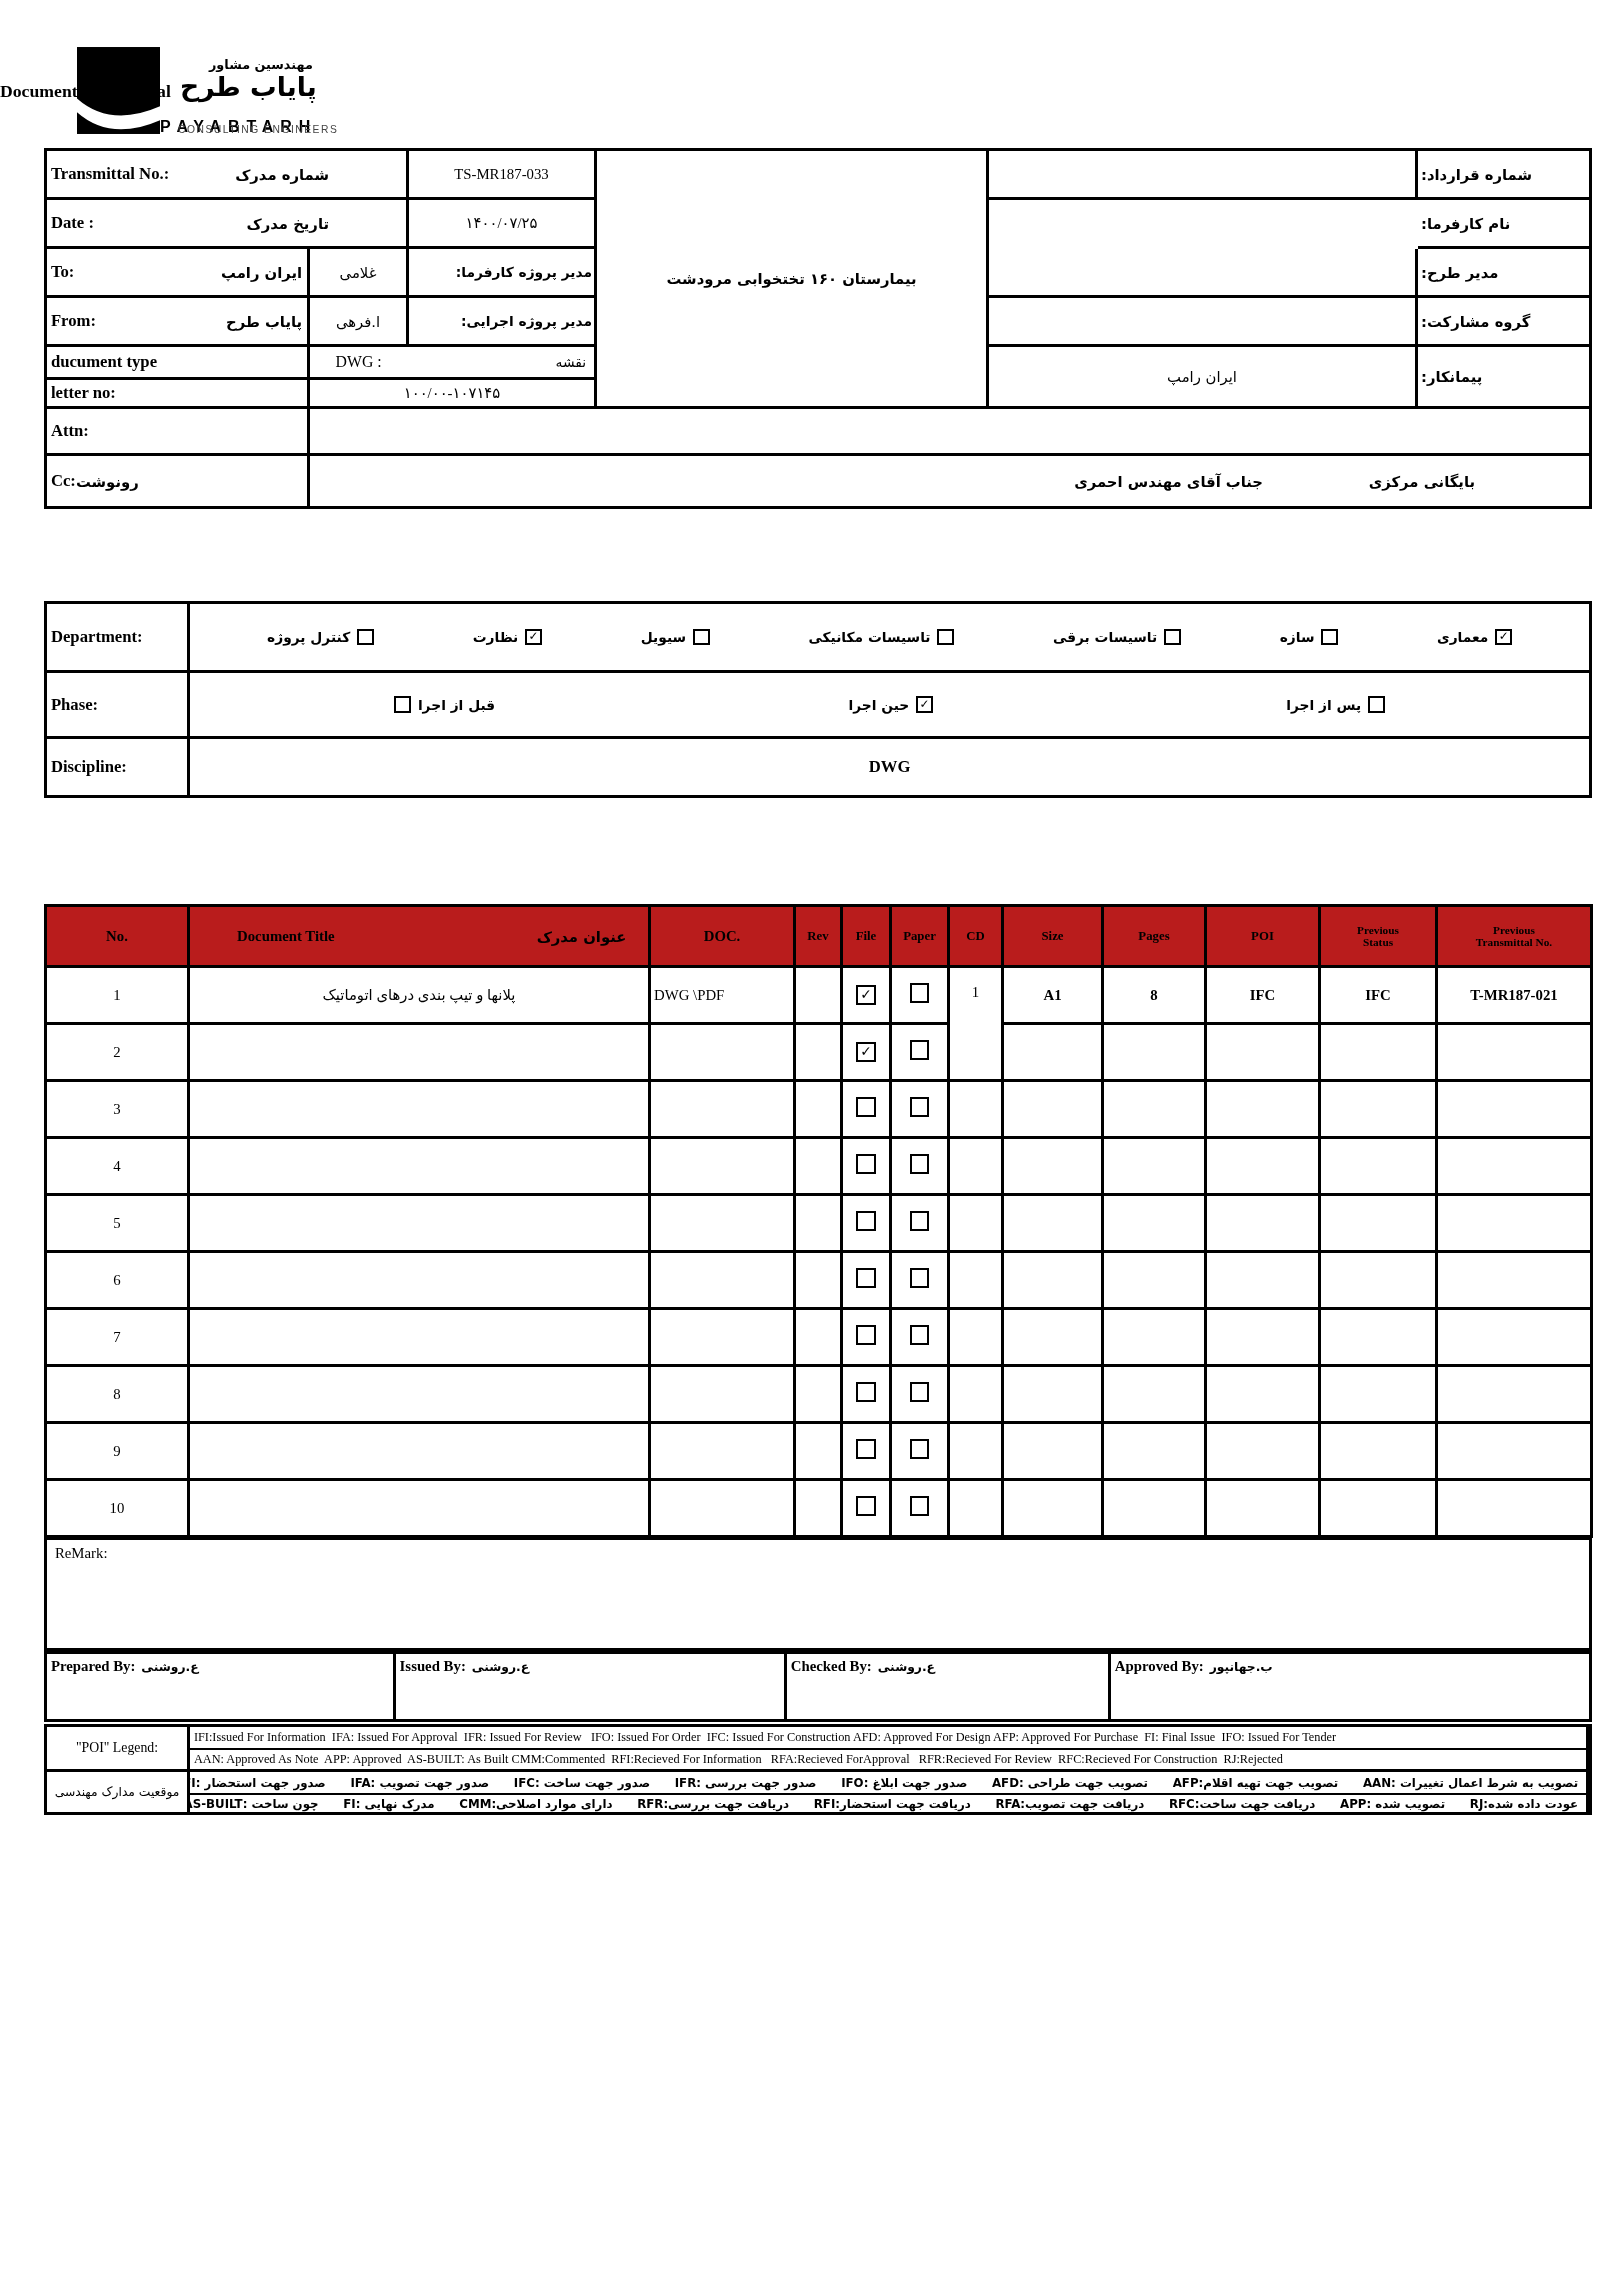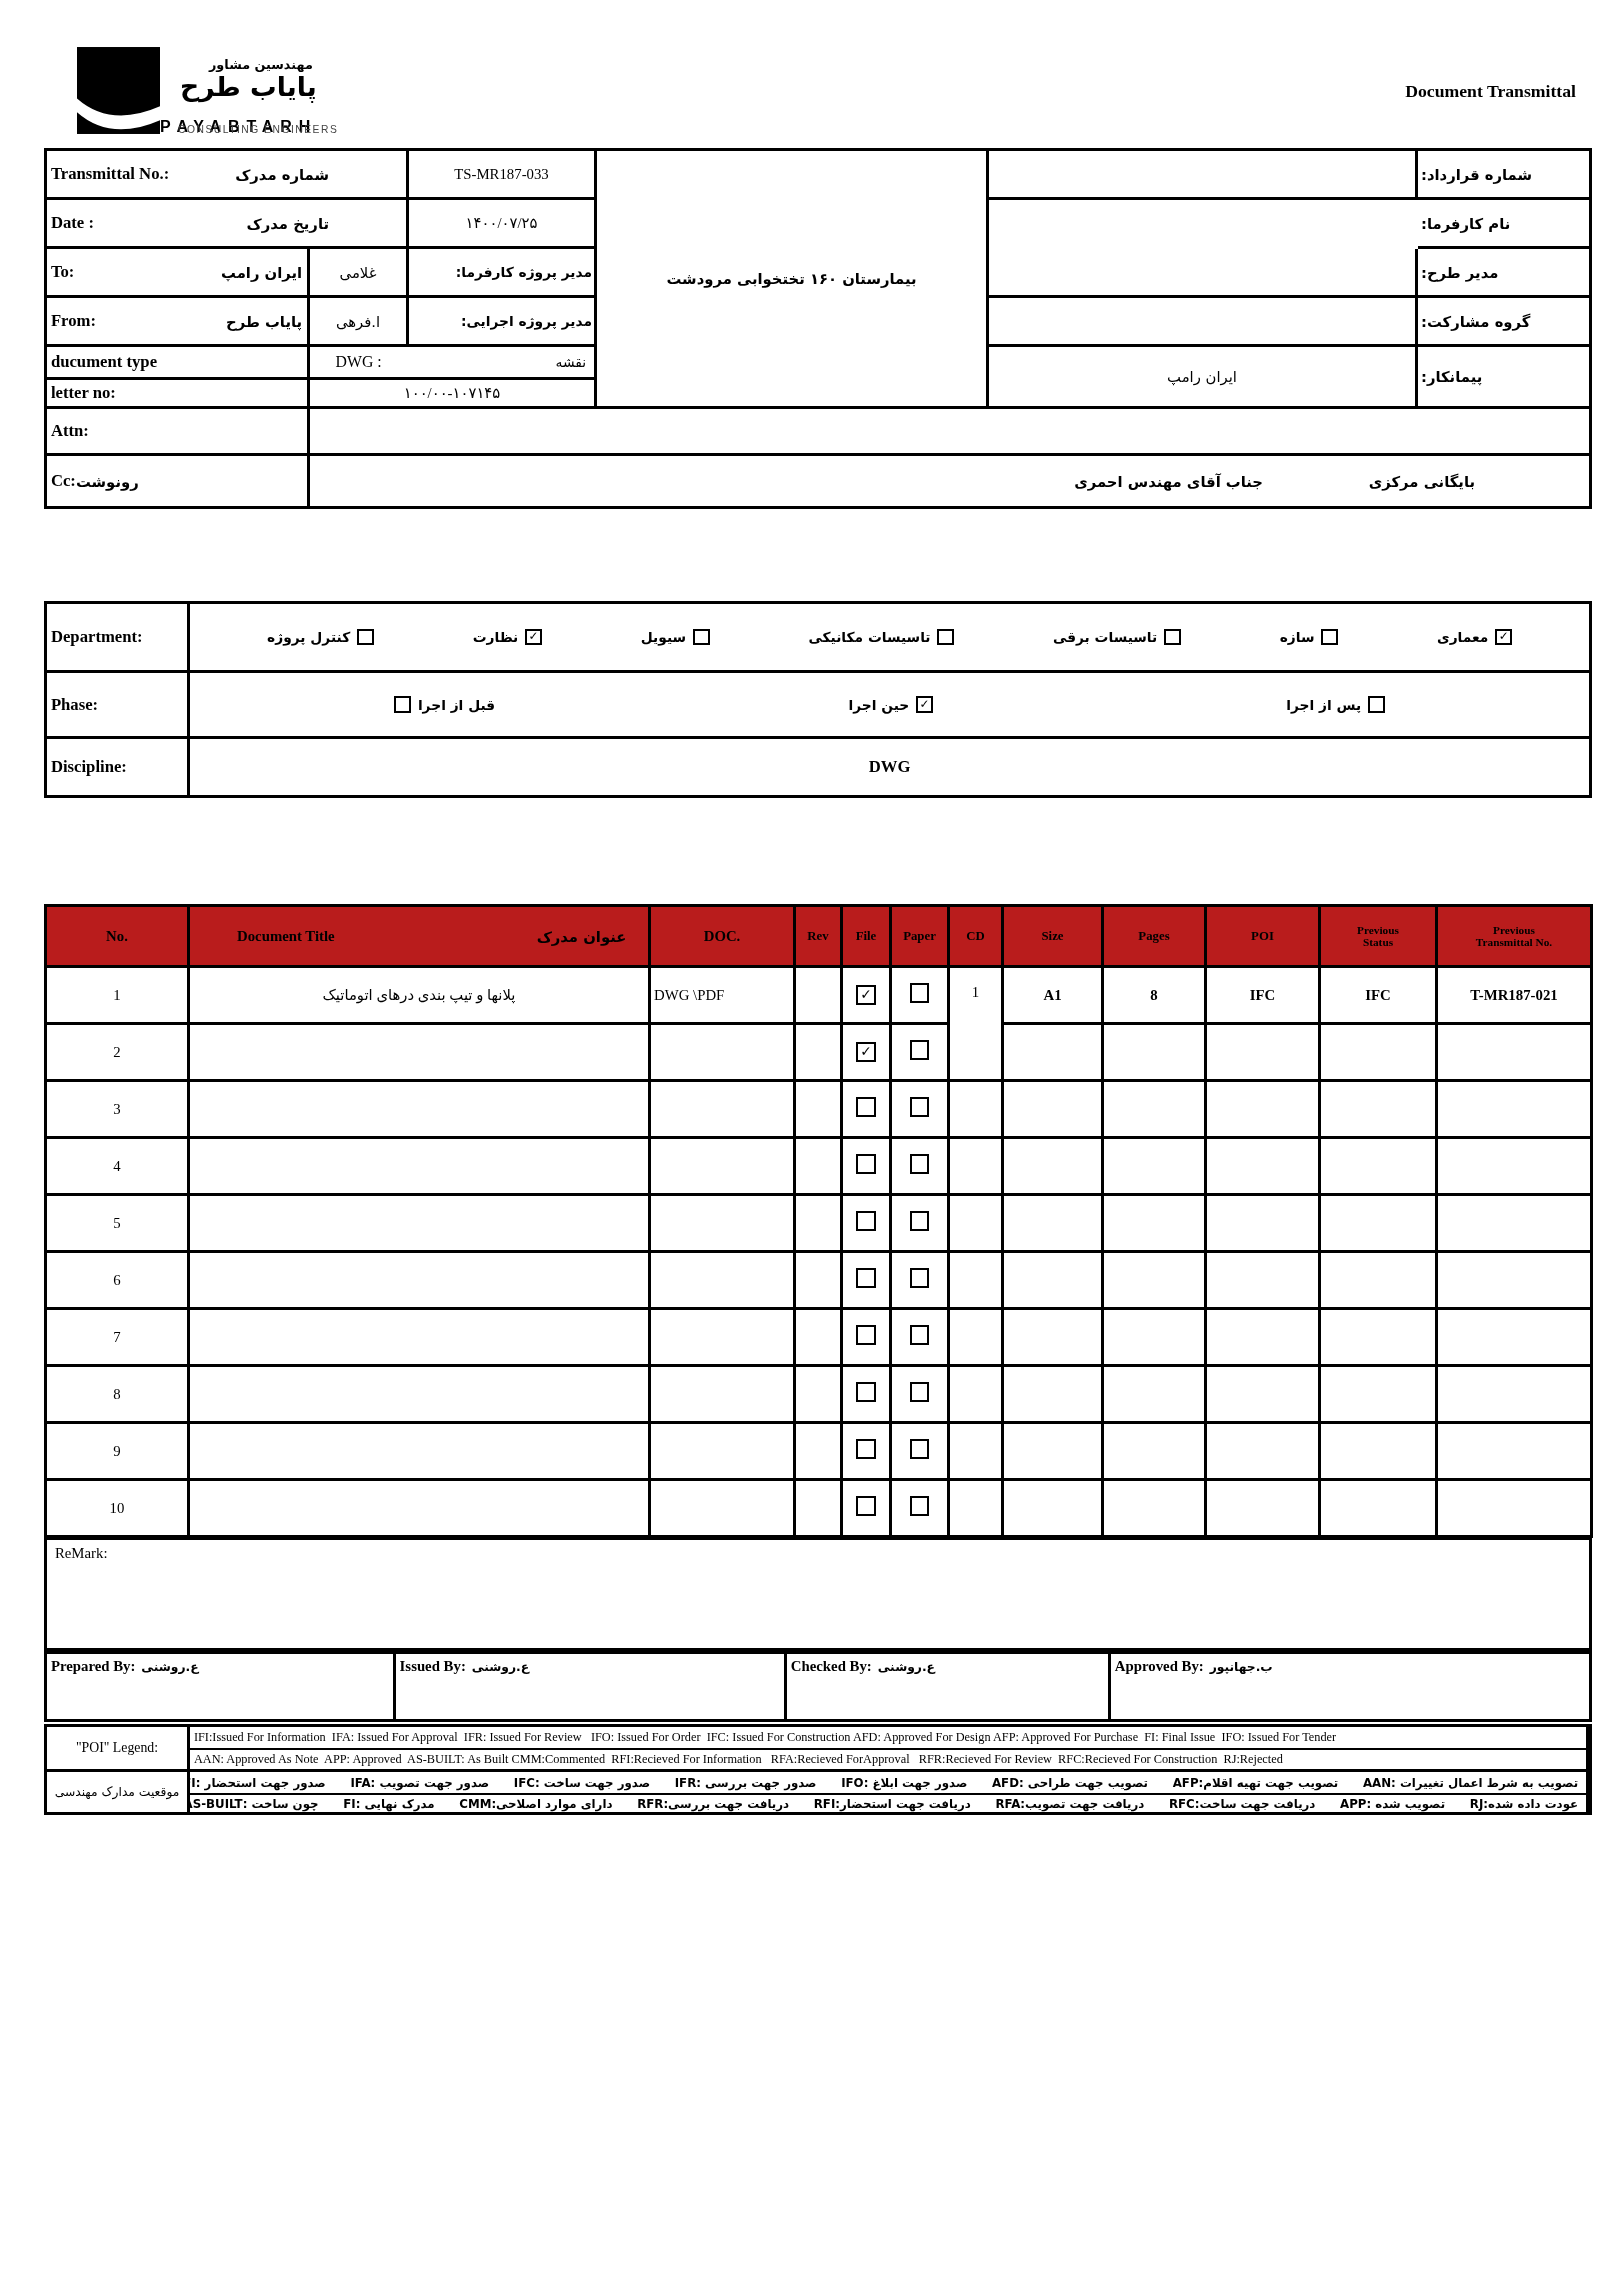--- a/index.html
+++ b/index.html
@@ -11,21 +11,21 @@
   }
   .fa { font-family:"DejaVu Sans","Liberation Serif",sans-serif; }
   .abs { position:absolute; }
 
   
   #logo-box { left:77px; top:47px; }
   #brand-fa-small { left:209px; top:57px; font-size:12.8px; font-weight:bold; direction:rtl; }
   #brand-fa-large { left:180px; top:71px; font-size:26.6px; font-weight:bold; direction:rtl; }
   #brand-latin { left:160px; top:118px; font-size:16px; font-weight:bold; letter-spacing:6.9px; font-family:"Liberation Sans",sans-serif; }
   #brand-sub { left:178px; top:124px; font-size:10.3px; letter-spacing:1.5px; color:#444; font-family:"Liberation Sans",sans-serif; }
-  #doc-title { left:0; top:81px; width:1576px; text-align:right; font-size:17.7px; font-weight:bold; }
+  #doc-title { left:0; top:81px; width:1576px; text-align:left; font-size:17.7px; font-weight:bold; }
 
   
   .gridtbl { display:grid; border:3.9px solid #000; background:#fff; }
   .gc { border-right:3px solid #000; border-bottom:3px solid #000; display:flex; align-items:center; overflow:hidden; position:relative; }
   .gc.noR { border-right:none; } .gc.noB { border-bottom:none; }
 
   
   #info-tbl { left:44px; top:148px; width:1548px;
     grid-template-columns:263px 99px 188px 392px 429px 1fr;
     grid-template-rows:49px 49px 49px 49px 32.5px 29.6px 47px 1fr; height:361px; }

